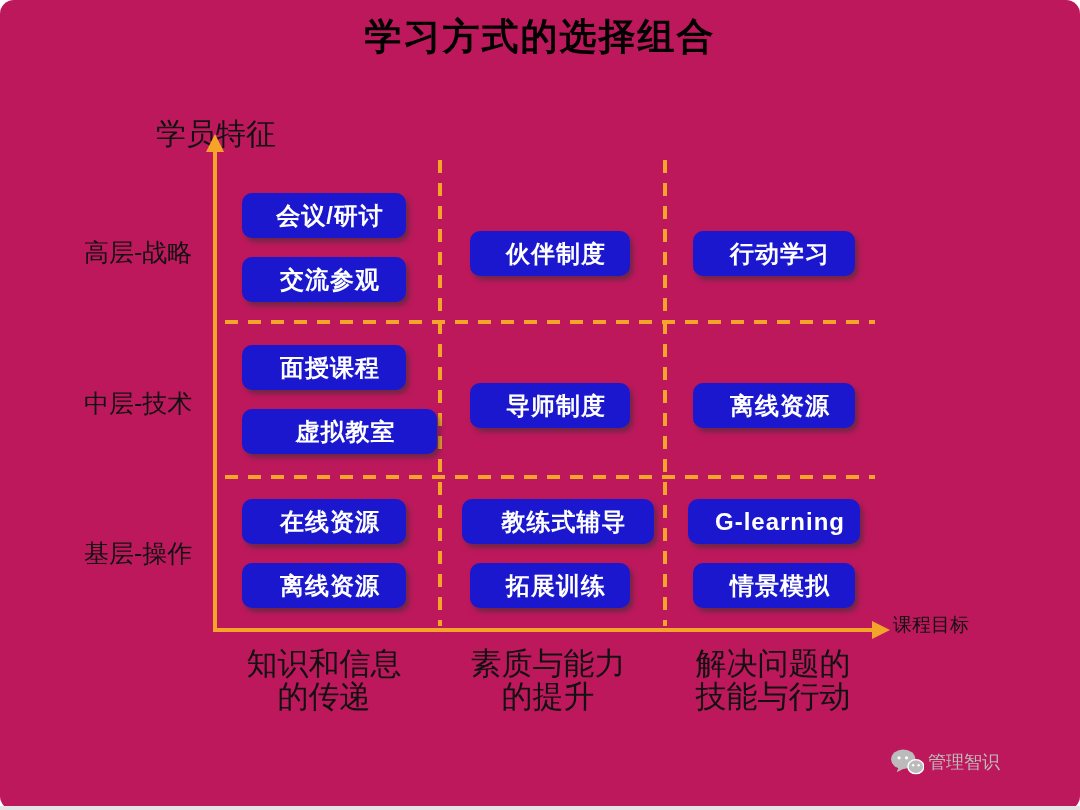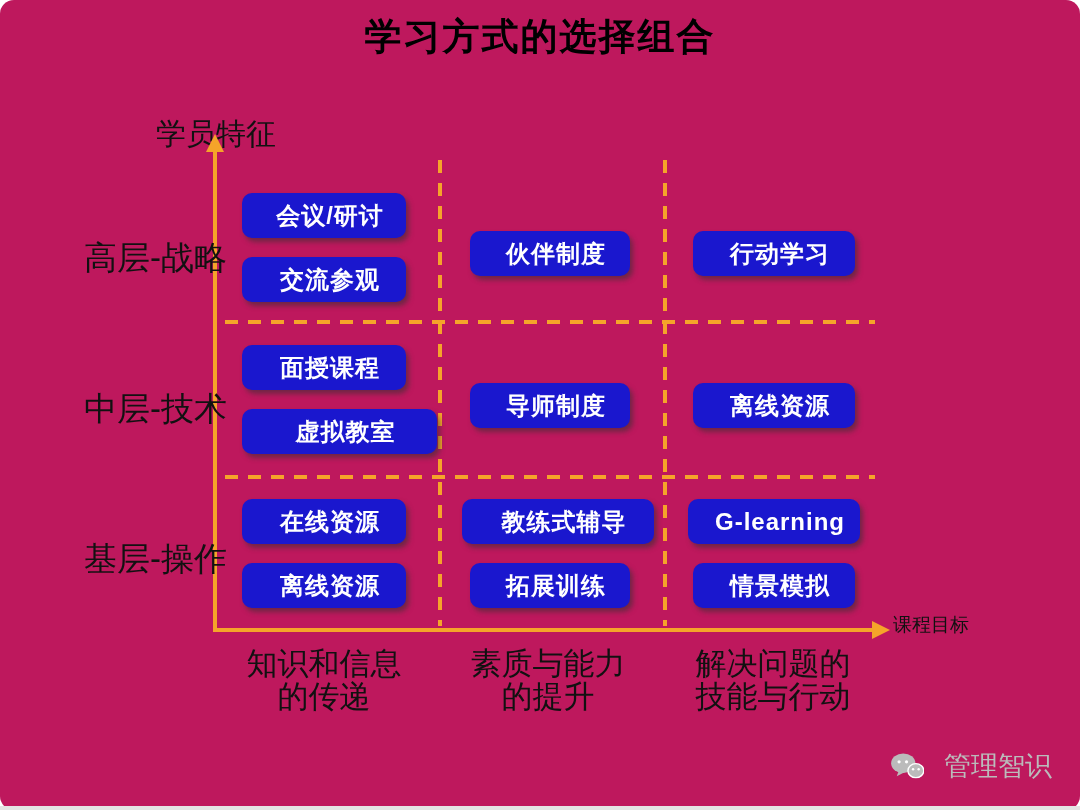--- a/index.html
+++ b/index.html
@@ -32,39 +32,39 @@
 
   .dash-v {
     position: absolute; top: 160px; height: 466px; width: 4px;
     background: repeating-linear-gradient(to bottom, #F5A42A 0 13px, transparent 13px 23px);
   }
   .dash-h {
     position: absolute; left: 225px; width: 650px; height: 4px;
     background: repeating-linear-gradient(to right, #F5A42A 0 13px, transparent 13px 23px);
   }
 
-  .row-label { position: absolute; left: 84px; font-size: 33px; color: #111; text-align: center; }
+  .row-label { position: absolute; left: 84px; font-size: 25px; color: #111; text-align: center; }
 
   .box {
     position: absolute; height: 45px;
     background: #1A17CE; border-radius: 10px;
     box-shadow: 3px 4px 5px rgba(50,50,50,0.55);
     color: #ffffff; font-size: 24px; font-weight: 600; letter-spacing: 1px;
     display: flex; align-items: center; justify-content: center; padding-left: 12px;
   }
 
   .col-label {
     position: absolute; top: 647px; width: 190px;
     text-align: center; font-size: 31px; color: #111; line-height: 33px;
   }
 
   .watermark {
     position: absolute; left: 890px; top: 748px;
-    display: flex; align-items: center; gap: 20px;
-    color: #bbbbbb; font-size: 27px;
+    display: flex; align-items: center; gap: 4px;
+    color: #bbbbbb; font-size: 18px;
   }
   .watermark svg { display: block; }
 
   .bottom-bar { position: absolute; left: 0; bottom: 0; width: 100%; height: 4px; background: #e4e4e4; }
 </style>
 </head>
 <body>
 
 <div class="stage">
 

